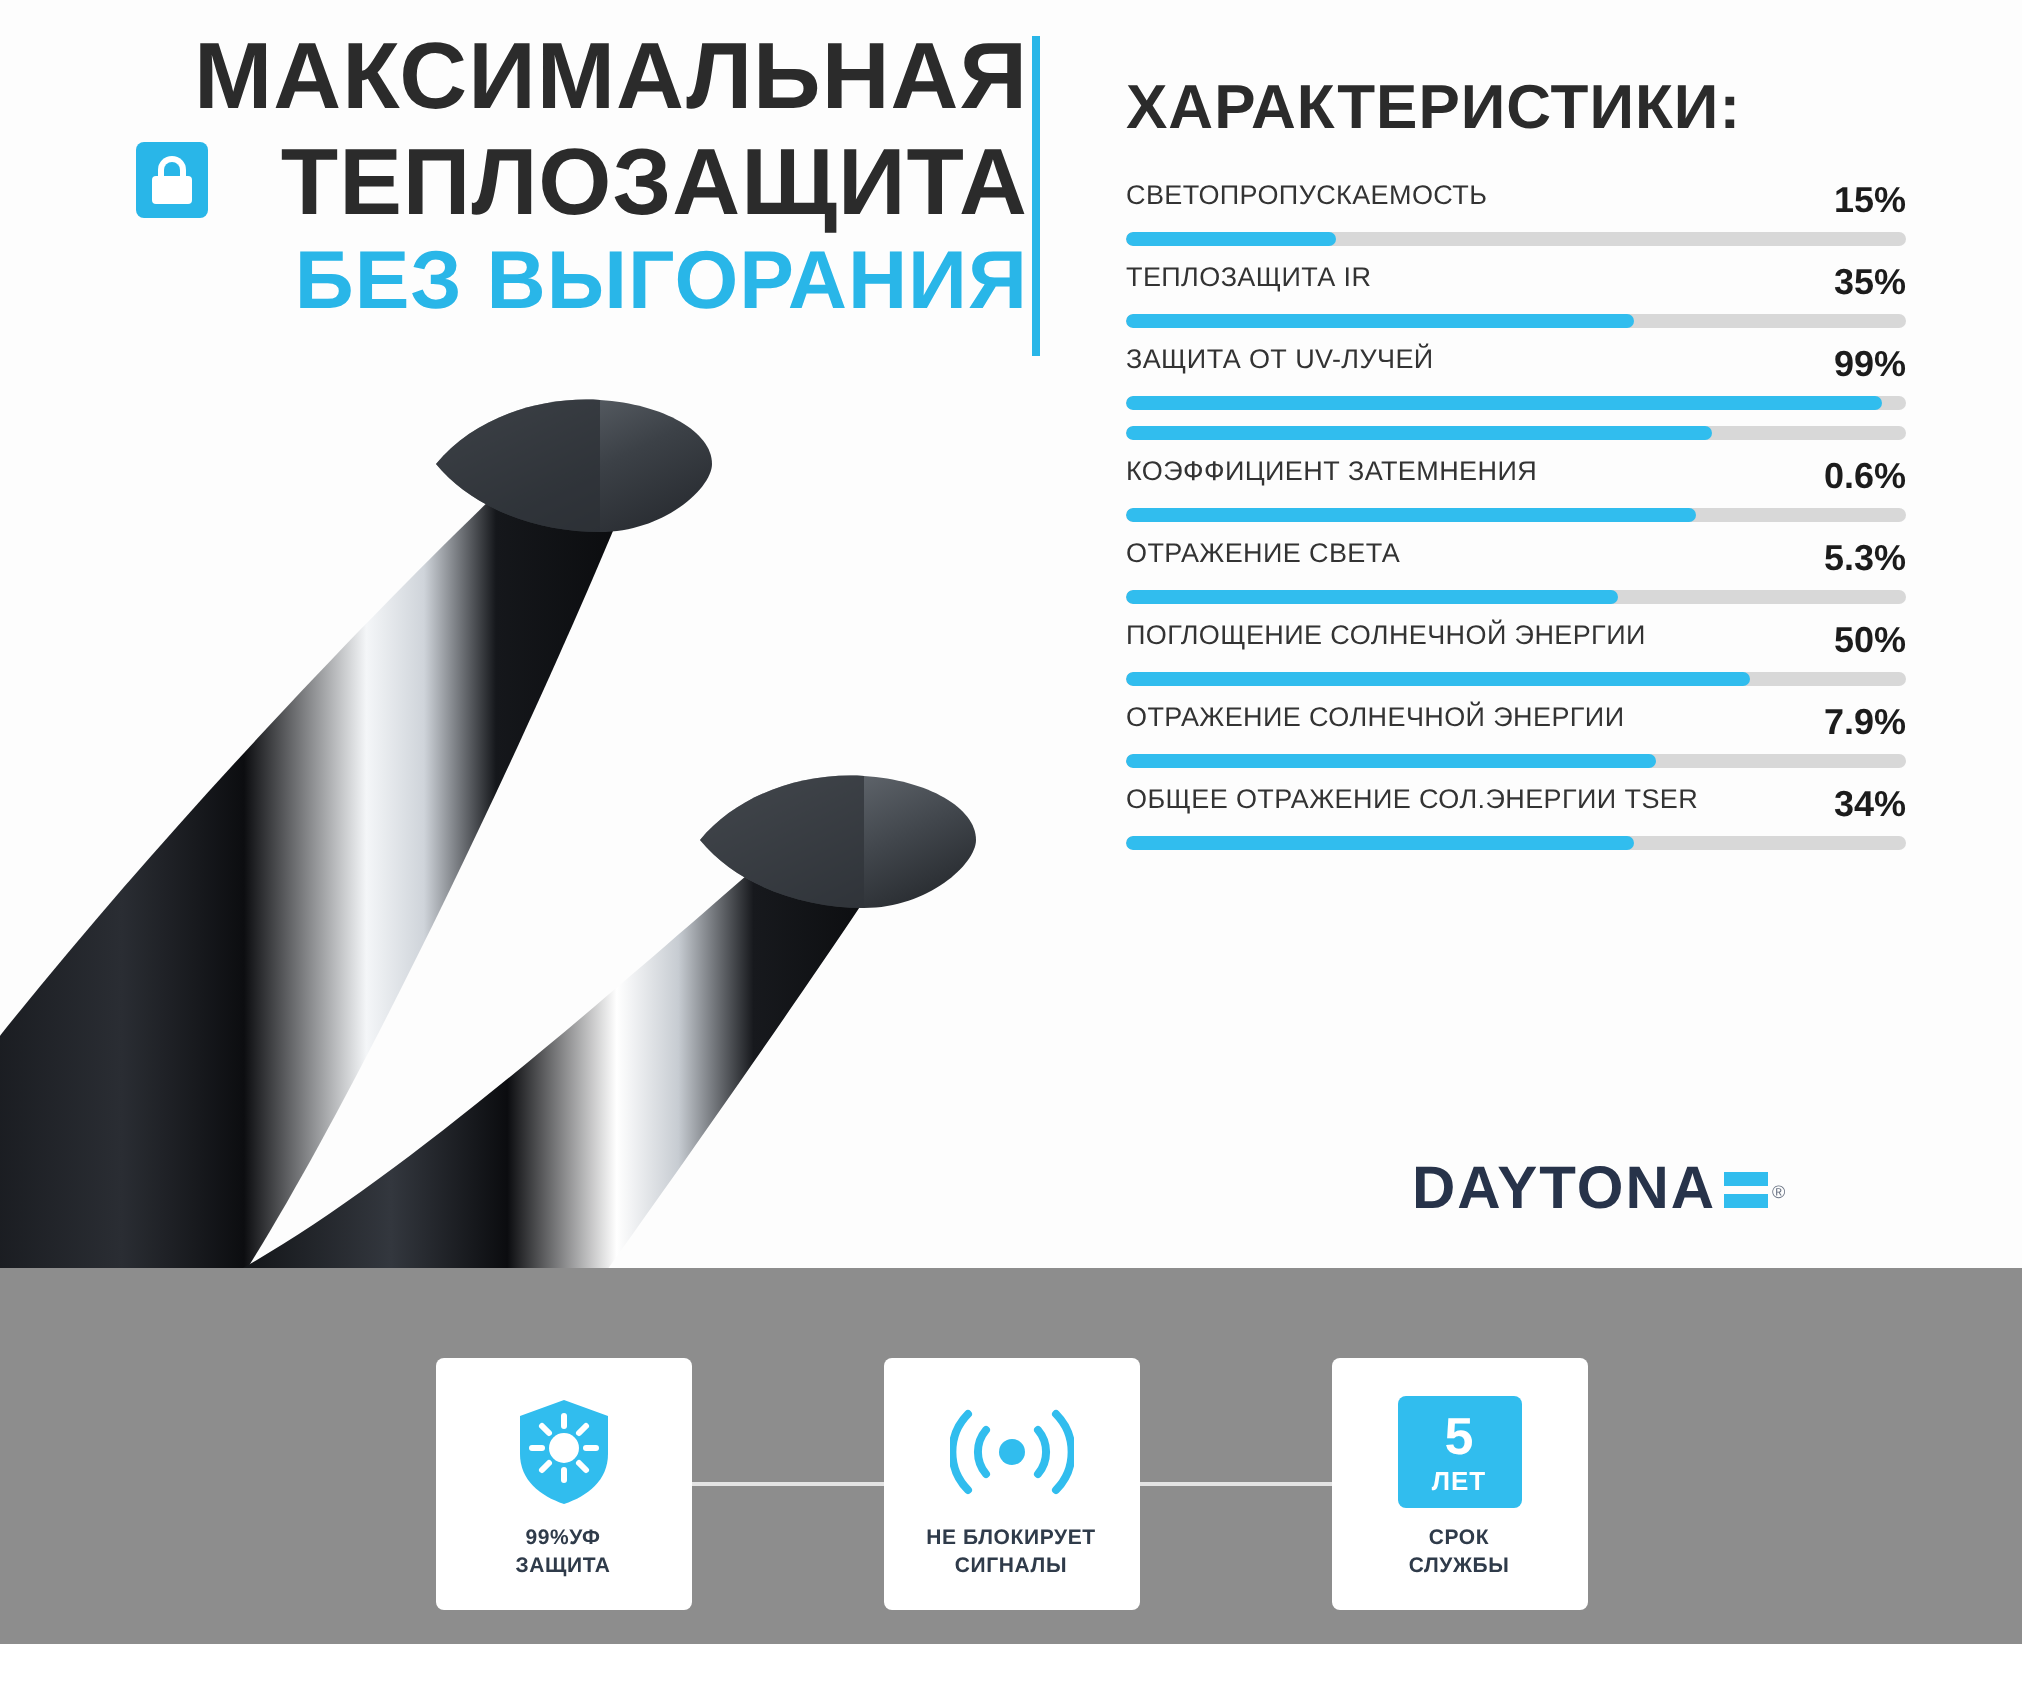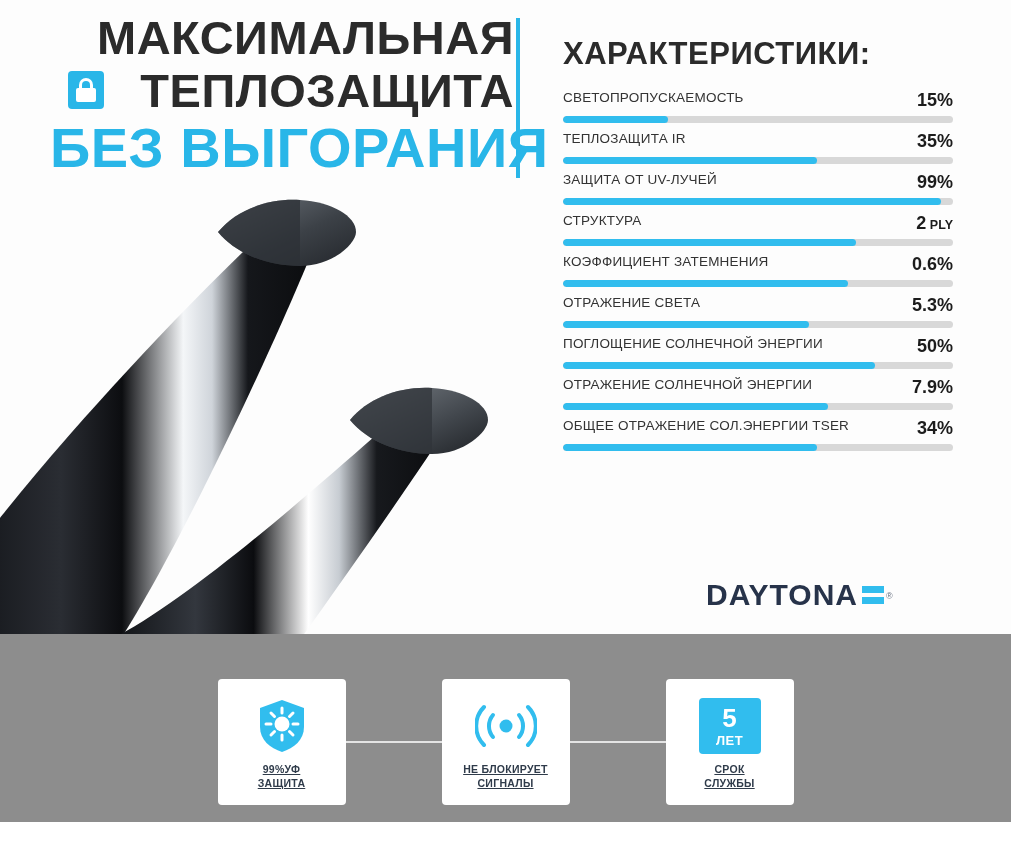--- a/index.html
+++ b/index.html
@@ -50,21 +50,21 @@
   }
   .hl2 {
     font-size: 47px;
     color: #2b2b2b;
     text-align: right;
     padding-right: 6px;
     margin-top: 6px;
     position: relative;
   }
   .hl3 {
-    font-size: 56px;
+    font-size: 41px;
     color: #29b6e8;
     text-align: right;
     padding-right: 6px;
     margin-top: 6px;
   }
   .lock-badge {
     position: absolute;
     left: 18px; top: 4px;
     width: 36px; height: 38px;
     background: #29b6e8;
@@ -204,21 +204,20 @@
   }
   .feature-icon { height: 58px; display: flex; align-items: center; justify-content: center; }
   .feature-label {
     margin-top: 8px;
     font-size: 10.5px;
     font-weight: bold;
     color: #2f3b4a;
     text-align: center;
     line-height: 1.3;
     letter-spacing: 0.3px;
-    text-decoration: underline;
   }
   .feature-connector {
     width: 96px; height: 2px;
     background: #e4e4e4;
   }
   .blue-box {
     width: 62px; height: 56px;
     background: #31bdee;
     border-radius: 4px;
     display: flex;
@@ -345,24 +344,20 @@
         <div class="spec-row">
           <div class="spec-head">
             <span class="spec-label">ЗАЩИТА ОТ UV-ЛУЧЕЙ</span>
             <span class="spec-value"><span>99</span><span>%</span></span>
           </div>
           <div class="spec-track">
             <div class="spec-fill" style="width:97%"></div>
           </div>
         </div>
         <div class="spec-row">
-          <div class="spec-head">
-            <span class="spec-label">СТРУКТУРА</span>
-            <span class="spec-value"><span>2</span><span class="unit">&nbsp;<span>PLY</span></span></span>
-          </div>
           <div class="spec-track">
             <div class="spec-fill" style="width:75%"></div>
           </div>
         </div>
         <div class="spec-row">
           <div class="spec-head">
             <span class="spec-label">КОЭФФИЦИЕНТ ЗАТЕМНЕНИЯ</span>
             <span class="spec-value"><span>0.6</span><span>%</span></span>
           </div>
           <div class="spec-track">

